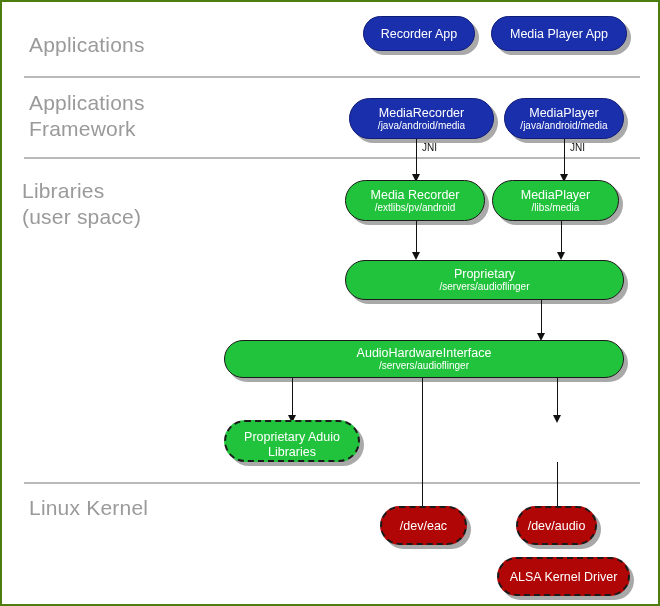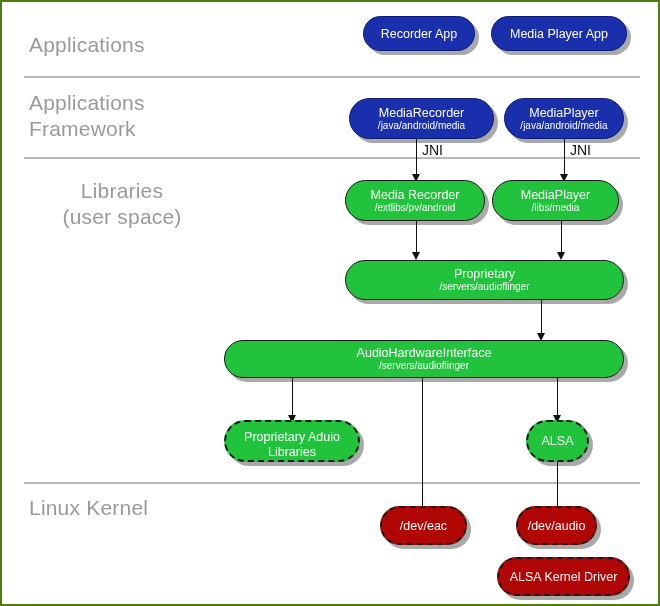--- a/index.html
+++ b/index.html
@@ -64,40 +64,40 @@
   }
   .arrowhead{
     position:absolute;
     width:0;height:0;
     border-left:4.5px solid transparent;
     border-right:4.5px solid transparent;
     border-top:8px solid #111111;
   }
   .edge-label{
     position:absolute;
-    font-size:14px;
+    font-size:10px;
     color:#111111;
     white-space:nowrap;
   }
 </style>
 </head>
 <body>
 
 <div id="diagram">
 
   <div class="divider" style="left:22px;top:74px;width:616px;"></div>
   <div class="divider" style="left:22px;top:155px;width:616px;"></div>
   <div class="divider" style="left:22px;top:480px;width:616px;"></div>
 
   <div class="layer-label" style="left:27px;top:30px;width:200px;text-align:left;">Applications</div>
 
   <div class="layer-label" style="left:27px;top:88px;width:200px;text-align:left;">Applications
 Framework</div>
 
-  <div class="layer-label" style="left:20px;top:176px;width:200px;text-align:center;">Libraries
+  <div class="layer-label" style="left:20px;top:176px;width:200px;">Libraries
 (user space)</div>
 
   <div class="layer-label" style="left:27px;top:493px;width:220px;text-align:left;">Linux Kernel</div>
 
   <div class="node blue one-line" style="left:361px;top:14px;width:112px;height:35px;">
     <div class="t1">Recorder App</div>
   </div>
 
   <div class="node blue one-line" style="left:489px;top:14px;width:136px;height:35px;">
     <div class="t1">Media Player App</div>
@@ -156,23 +156,20 @@
   <div class="vline" style="left:420px;top:376px;height:129px;"></div>
   <div class="arrowhead" style="left:416px;top:504px;"></div>
 
   <div class="vline" style="left:555px;top:376px;height:38px;"></div>
   <div class="arrowhead" style="left:551px;top:413px;"></div>
 
   <div class="node green-dashed wrap" style="left:222px;top:418px;width:136px;height:42px;justify-content:flex-end;">
     <div class="t1">Proprietary Aduio Libraries</div>
   </div>
 
-  <div class="node green-dashed one-line" style="left:524px;top:418px;width:63px;height:42px;">
-    <div class="t1">ALSA</div>
-  </div>
 
   <div class="vline" style="left:555px;top:460px;height:45px;"></div>
   <div class="arrowhead" style="left:551px;top:504px;"></div>
 
   <div class="node red-dashed one-line" style="left:378px;top:504px;width:87px;height:39px;">
     <div class="t1">/dev/eac</div>
   </div>
 
   <div class="node red-dashed one-line" style="left:514px;top:504px;width:81px;height:39px;">
     <div class="t1">/dev/audio</div>

